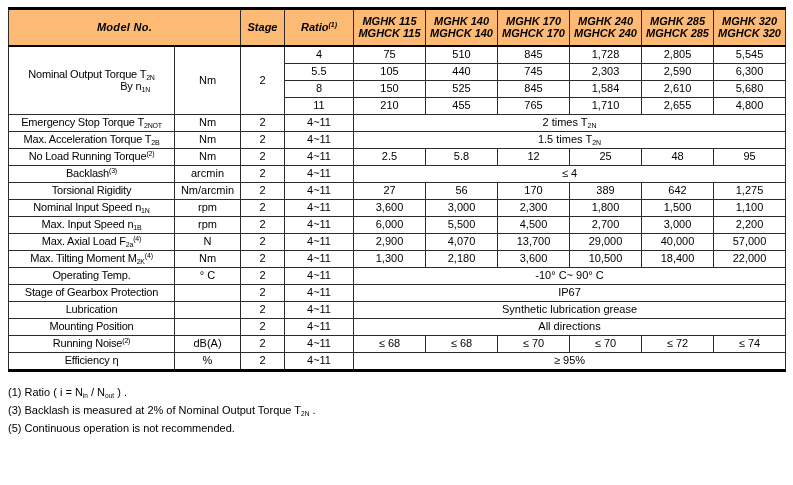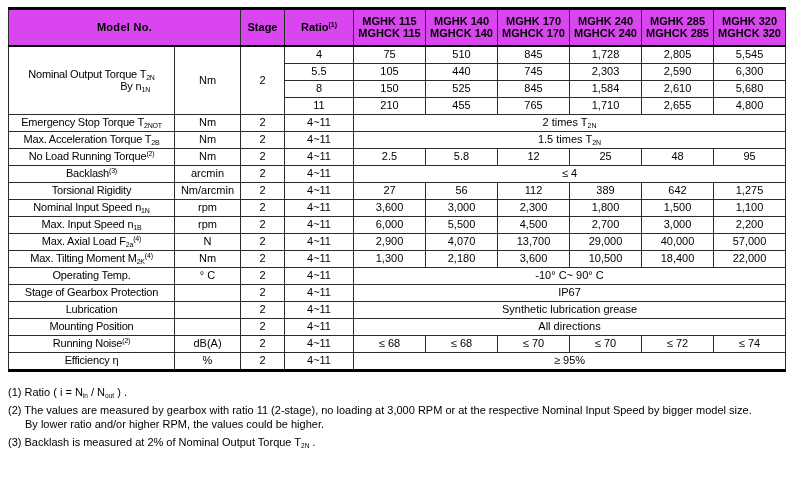--- a/index.html
+++ b/index.html
@@ -5,21 +5,21 @@
   html,body{margin:0;padding:0;background:#ffffff;color:#000;
     font-family:"Liberation Sans",sans-serif;}
   .page{width:793px;height:485px;box-sizing:border-box;padding:7px 8px 0 8px;overflow:hidden;}
 
   table.spec{border-collapse:collapse;table-layout:fixed;width:777px;
     border-top:3px solid #000;border-bottom:3px solid #000;
     border-left:1px solid #2b2b2b;border-right:1px solid #2b2b2b;}
   table.spec td,table.spec th{border:1px solid #2b2b2b;padding:0 2px;height:16px;
     font-size:11px;line-height:1.1;text-align:center;vertical-align:middle;
     overflow:hidden;white-space:nowrap;}
-  thead th{background:#d946ef;font-weight:bold;}
+  thead th{background:#fdba74;font-weight:bold;font-style:italic;}
   thead tr{height:37px;border-bottom:2px solid #000;}
   th.model-no{font-size:13px;letter-spacing:.3px;}
   th.stage-h,th.ratio-h{font-size:11.5px;margin-top:7px;}
   th.model-col{font-size:11px;line-height:1.25;}
   td.label-cell{text-align:left;padding-left:5px;font-size:10.5px;letter-spacing:-.2px;}
   td.label-cell .label-line2{text-align:right;padding-right:22px;}
   sub,sup{font-size:7px;line-height:0;}
   sub{vertical-align:-2px;}
   sup{vertical-align:4px;}
 
@@ -152,21 +152,21 @@
           <td>4~11</td>
           <td colspan="6">≤ 4</td>
         </tr>
         <tr>
           <td class="label-cell">Torsional Rigidity</td>
           <td>Nm/arcmin</td>
           <td>2</td>
           <td>4~11</td>
           <td>27</td>
           <td>56</td>
-          <td>112</td>
+          <td>170</td>
           <td>389</td>
           <td>642</td>
           <td>1,275</td>
         </tr>
         <tr>
           <td class="label-cell">Nominal Input Speed n<sub>1N</sub></td>
           <td>rpm</td>
           <td>2</td>
           <td>4~11</td>
           <td>3,600</td>
@@ -256,16 +256,16 @@
           <td class="label-cell">Efficiency η</td>
           <td>%</td>
           <td>2</td>
           <td>4~11</td>
           <td colspan="6">≥ 95%</td>
         </tr>
       </tbody>
   </table>
   <div class="footnotes" id="footnotes">
       <div class="footnote">(1) Ratio ( i = N<sub>in</sub> / N<sub>out</sub> ) .</div>
-      <div class="footnote">(2) The values are measured by gearbox with ratio 11 (2-stage), no loading at 3,000 RPM or at the respective Nominal Input Speed by bigger model size.<br>By lower ratio and/or higher RPM, the values could be higher.</div>
       <div class="footnote">(3) Backlash is measured at 2% of Nominal Output Torque T<sub>2N</sub> .</div>
+      <div class="footnote">(5) Continuous operation is not recommended.</div>
     </div>
 </div>
 
 </body></html>

